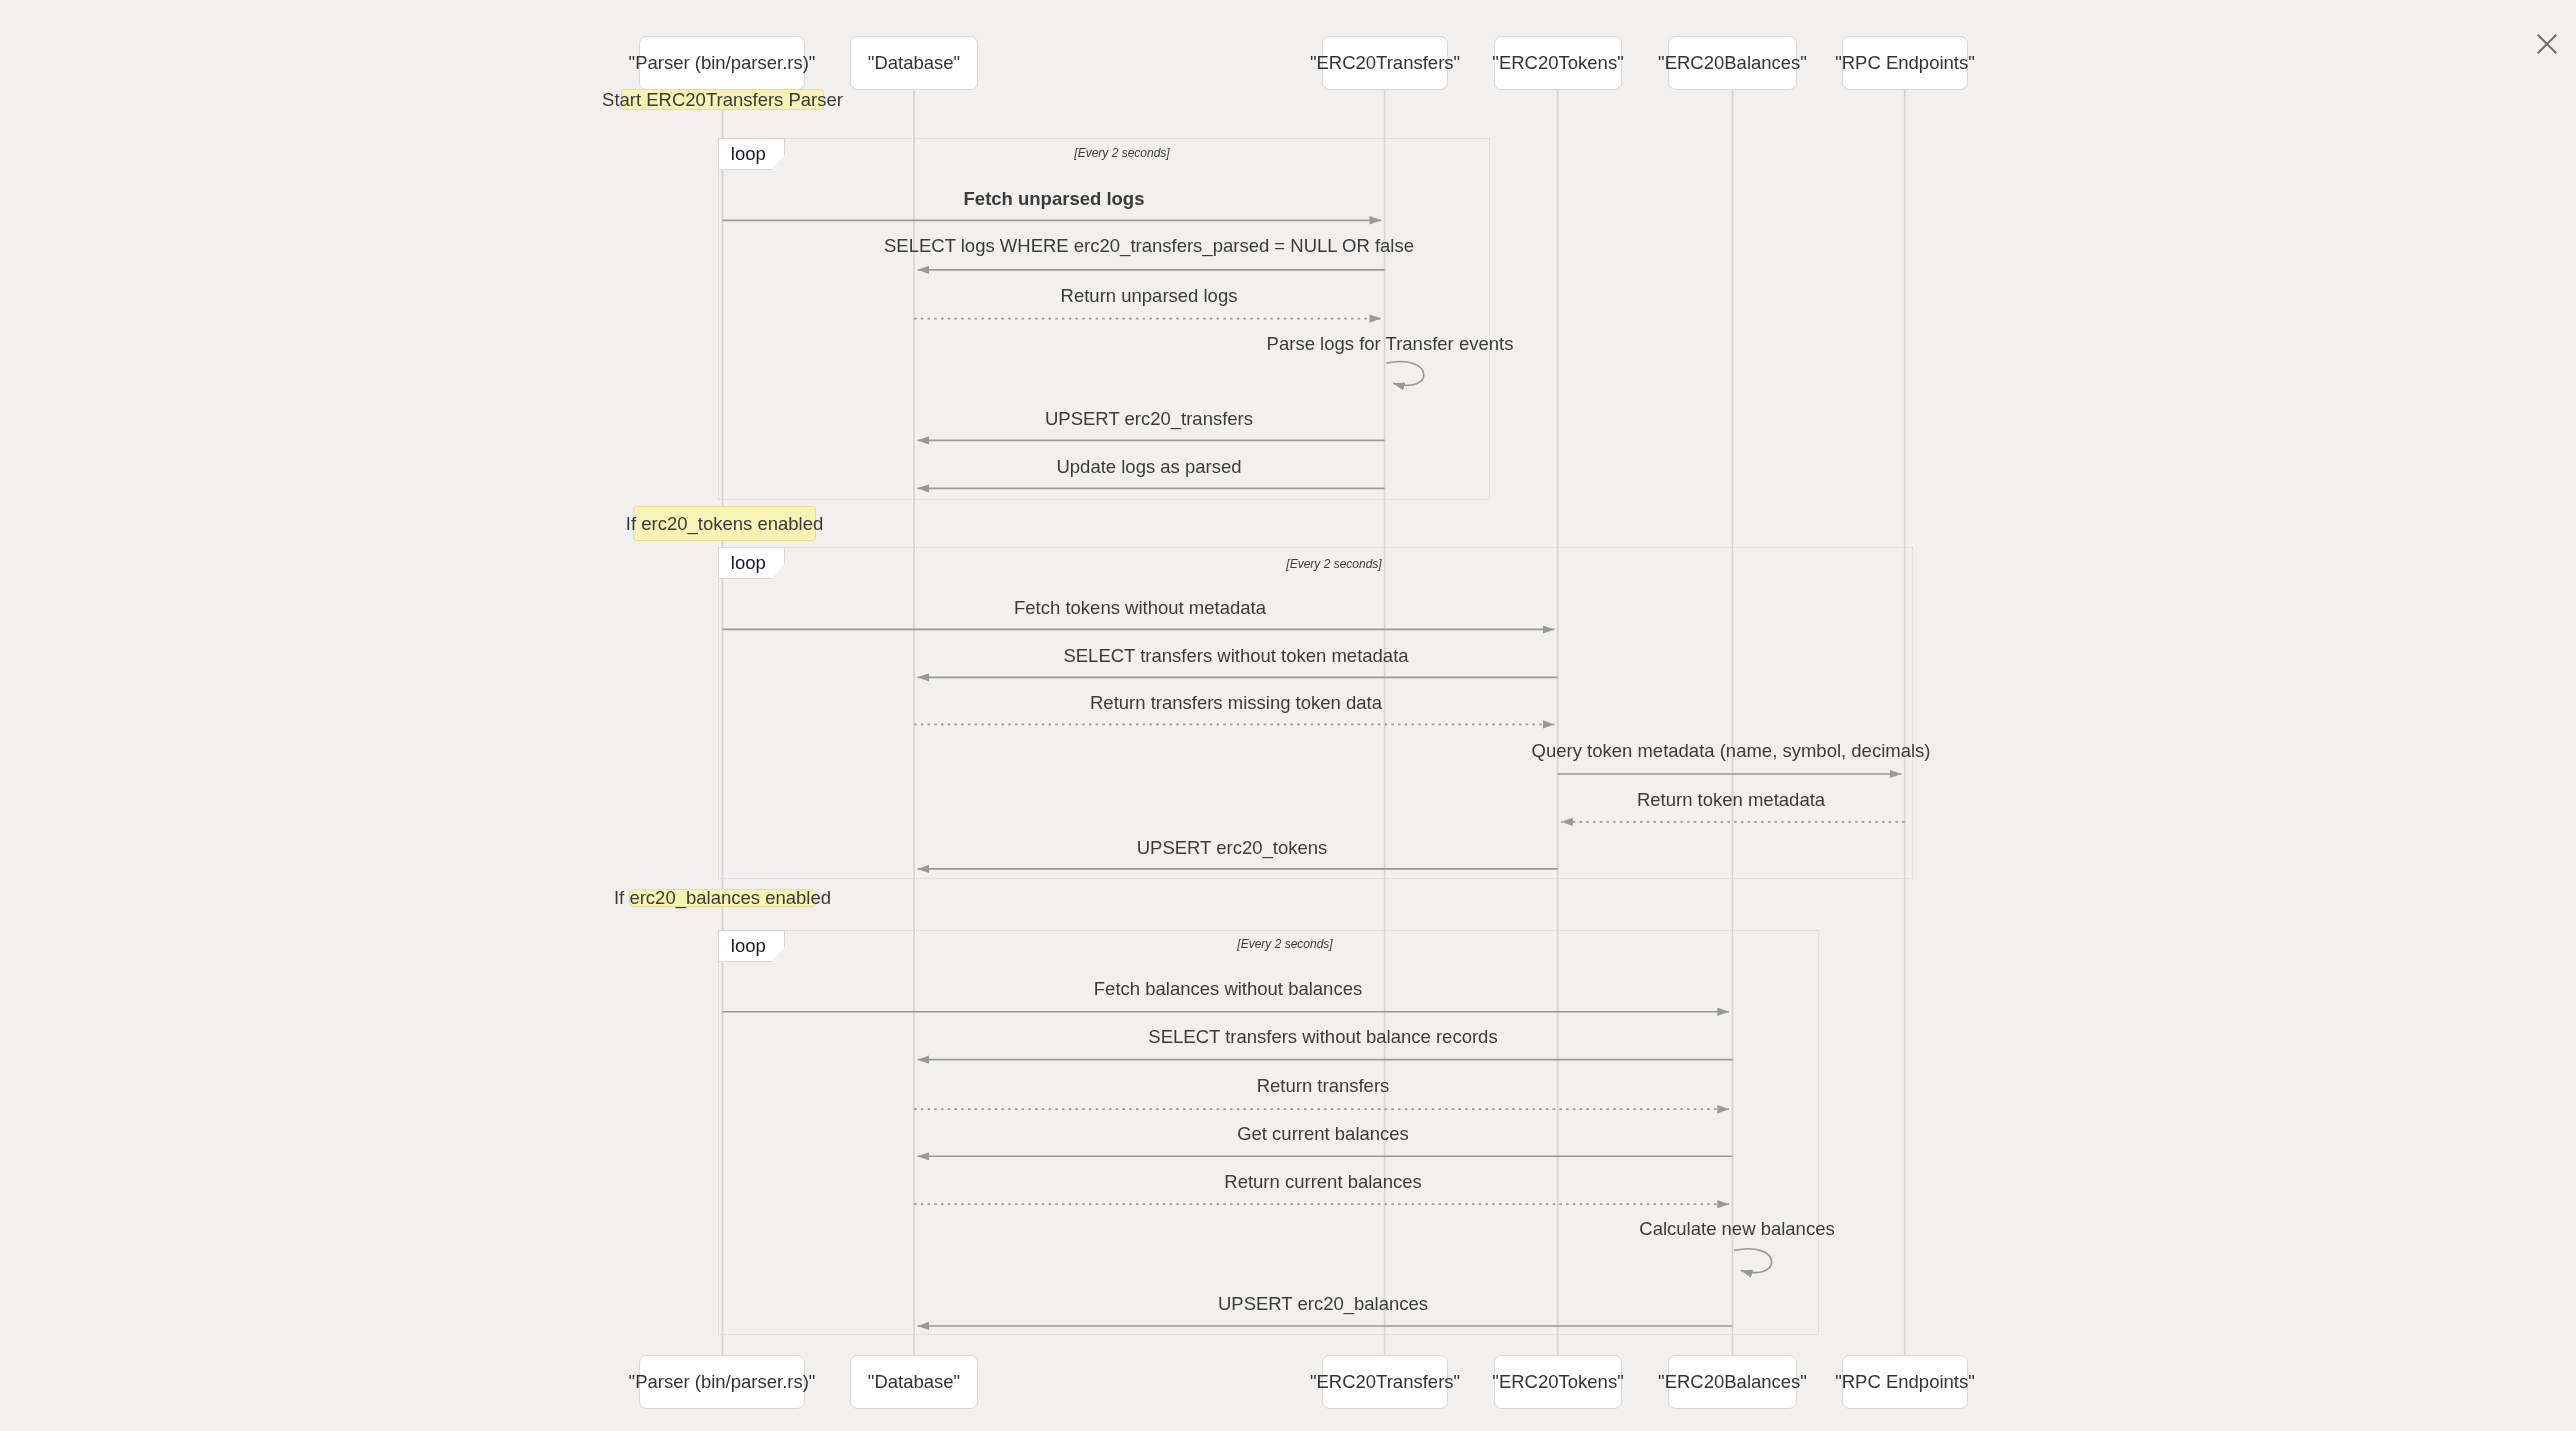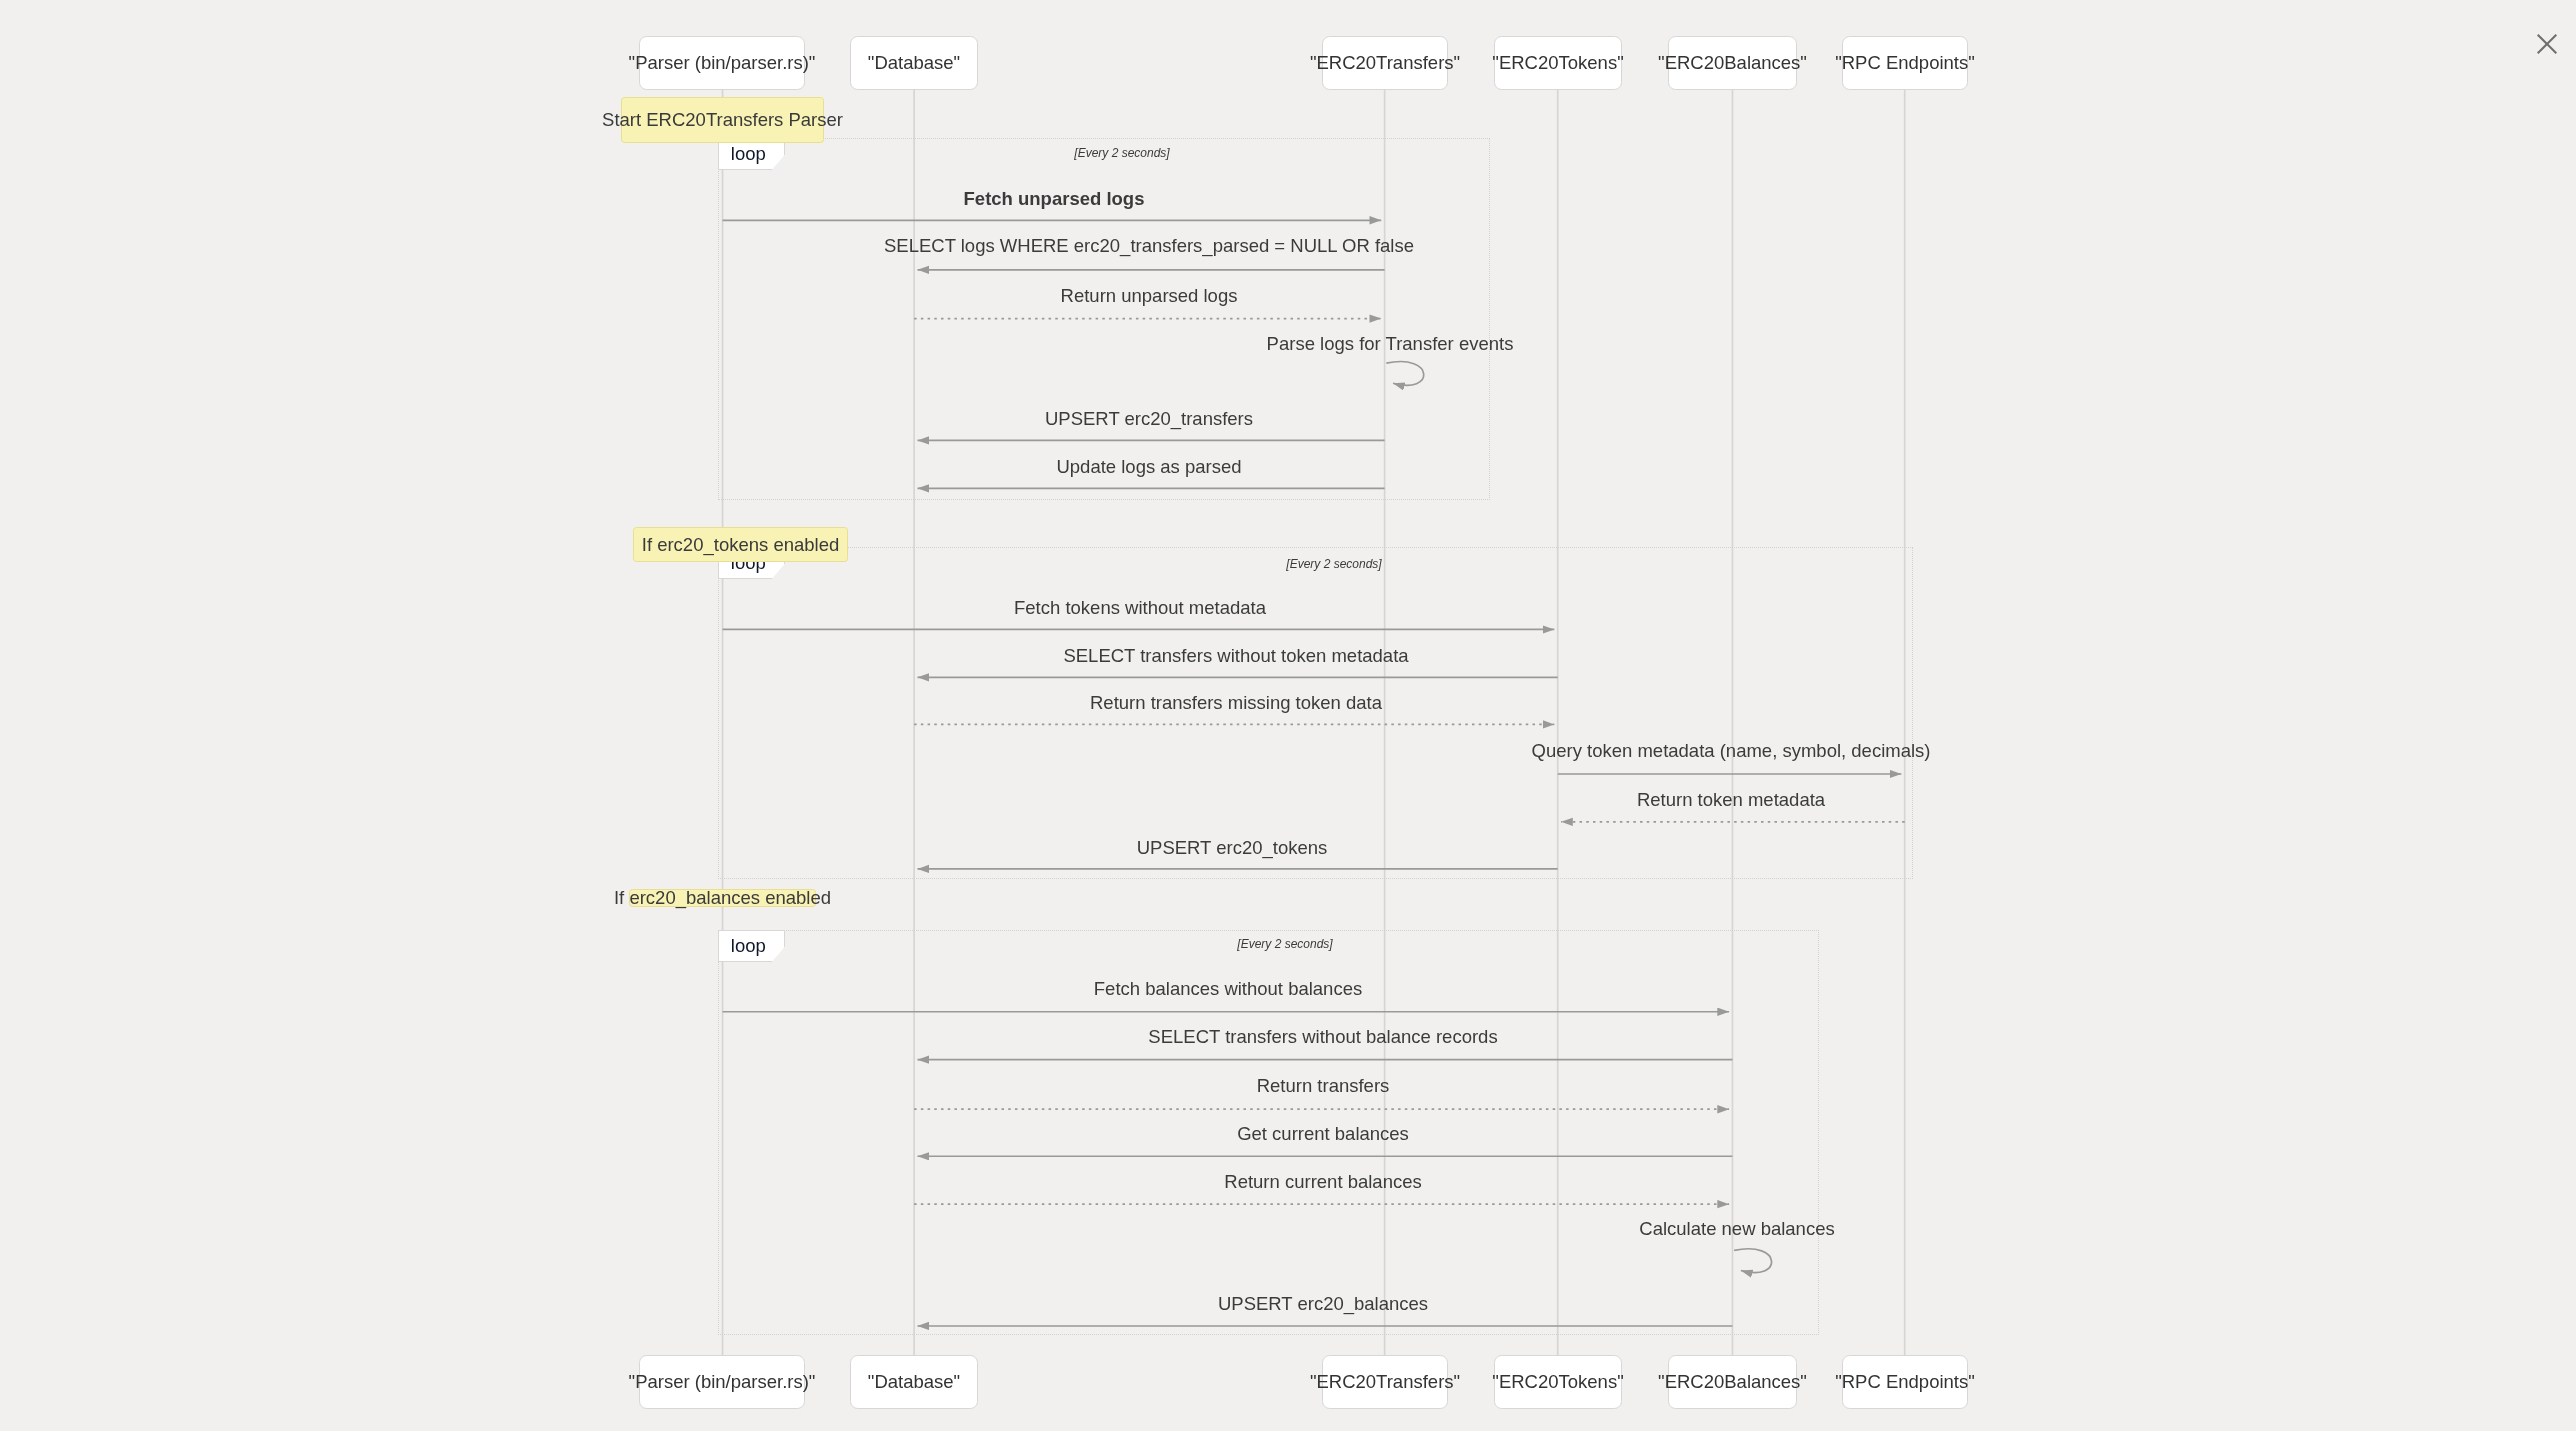--- a/index.html
+++ b/index.html
@@ -140,22 +140,22 @@
   <div class="loop-header" style="left:1122px; top:142px;">[Every 2 seconds]</div>
 
   <div class="loop-box" style="left:718px; top:547px; width:1193px; height:330px;"></div>
   <div class="loop-tab" style="left:718px; top:547px;">loop</div>
   <div class="loop-header" style="left:1334px; top:553px;">[Every 2 seconds]</div>
 
   <div class="loop-box" style="left:718px; top:930px; width:1099px; height:403px;"></div>
   <div class="loop-tab" style="left:718px; top:930px;">loop</div>
   <div class="loop-header" style="left:1285px; top:933px;">[Every 2 seconds]</div>
 
-  <div class="note" style="left:621px; top:97px; width:203px; height:46px;">Start ERC20Transfers Parser</div>
-  <div class="note" style="left:633px; top:506px; width:215px; height:35px;margin-top:21px;">If erc20_tokens enabled</div>
+  <div class="note" style="left:621px; top:89px; width:203px; height:21px;">Start ERC20Transfers Parser</div>
+  <div class="note" style="left:633px; top:506px; width:183px; height:35px;">If erc20_tokens enabled</div>
   <div class="note" style="left:629px; top:889px; width:187px; height:18px;">If erc20_balances enabled</div>
 
   <div class="msg" style="left:1054px; top:187px;font-weight:bold;">Fetch unparsed logs</div>
   <div class="msg" style="left:1149px; top:234px;">SELECT logs WHERE erc20_transfers_parsed = NULL OR false</div>
   <div class="msg" style="left:1149px; top:284px;">Return unparsed logs</div>
   <div class="msg" style="left:1390px; top:332px;">Parse logs for Transfer events</div>
   <div class="msg" style="left:1149px; top:407px;">UPSERT erc20_transfers</div>
   <div class="msg" style="left:1149px; top:455px;">Update logs as parsed</div>
   <div class="msg" style="left:1140px; top:596px;">Fetch tokens without metadata</div>
   <div class="msg" style="left:1236px; top:644px;">SELECT transfers without token metadata</div>

